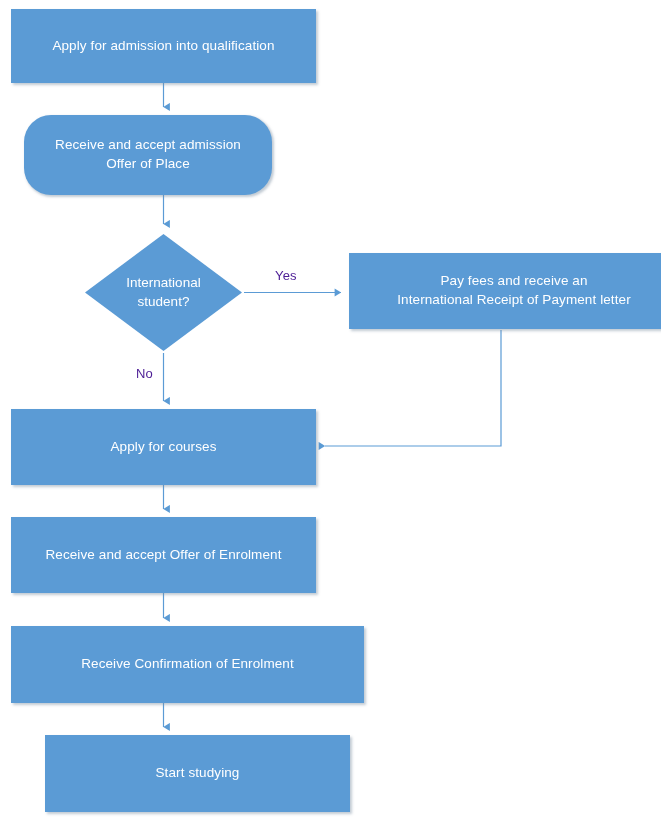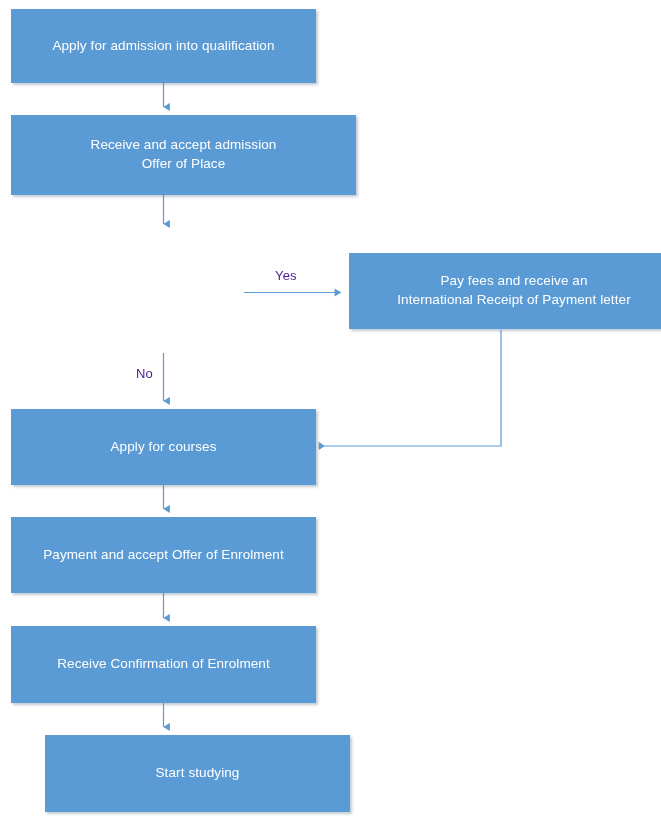--- a/index.html
+++ b/index.html
@@ -113,32 +113,39 @@
       <line x1="163.5" y1="485" x2="163.5" y2="509" marker-end="url(#arrowDown)"></line>
 
       <line x1="163.5" y1="593" x2="163.5" y2="618" marker-end="url(#arrowDown)"></line>
 
       <line x1="163.5" y1="703" x2="163.5" y2="727" marker-end="url(#arrowDown)"></line>
     </g>
   </svg>
 
   <div class="node" style="left:11px; top:9px; width:305px; height:74px;">Apply for admission into qualification</div>
 
-  <div class="node" style="left:11px; top:115px; width:345px; height:80px;">Receive and accept admission
+  <div class="node" style="left:24px; top:115px; width:248px; height:80px;border-radius:27px;">Receive and accept admission
 Offer of Place</div>
 
+  <div class="diamond-wrap" style="left:83px; top:232px; width:161px; height:121px;">
+    <svg class="diamond-shape" viewBox="0 0 161 121" width="161" height="121" xmlns="http://www.w3.org/2000/svg">
+      <polygon points="80.5,2 159,60.5 80.5,119 2,60.5" fill="#5b9bd5"></polygon>
+    </svg>
+    <div class="diamond-label">International
+student?</div>
+  </div>
 
   <div class="node" style="left:349px; top:253px; width:330px; height:76px;">Pay fees and receive an
 International Receipt of Payment letter</div>
 
   <div class="node" style="left:11px; top:409px; width:305px; height:76px;text-align:right;">Apply for courses</div>
 
-  <div class="node" style="left:11px; top:517px; width:305px; height:76px;">Payment and accept Offer of Enrolment</div>
+  <div class="node" style="left:11px; top:517px; width:305px; height:76px;">Receive and accept Offer of Enrolment</div>
 
-  <div class="node" style="left:11px; top:626px; width:305px; height:77px;">Receive Confirmation of Enrolment</div>
+  <div class="node" style="left:11px; top:626px; width:353px; height:77px;">Receive Confirmation of Enrolment</div>
 
   <div class="node" style="left:11px; top:735px; width:305px; height:77px;margin-left:34px;">Start studying</div>
 
   <div class="edge-label" style="left:275px; top:268px;">Yes</div>
 
   <div class="edge-label" style="left:136px; top:366px;">No</div>
 
 </div>
 
 </body></html>

